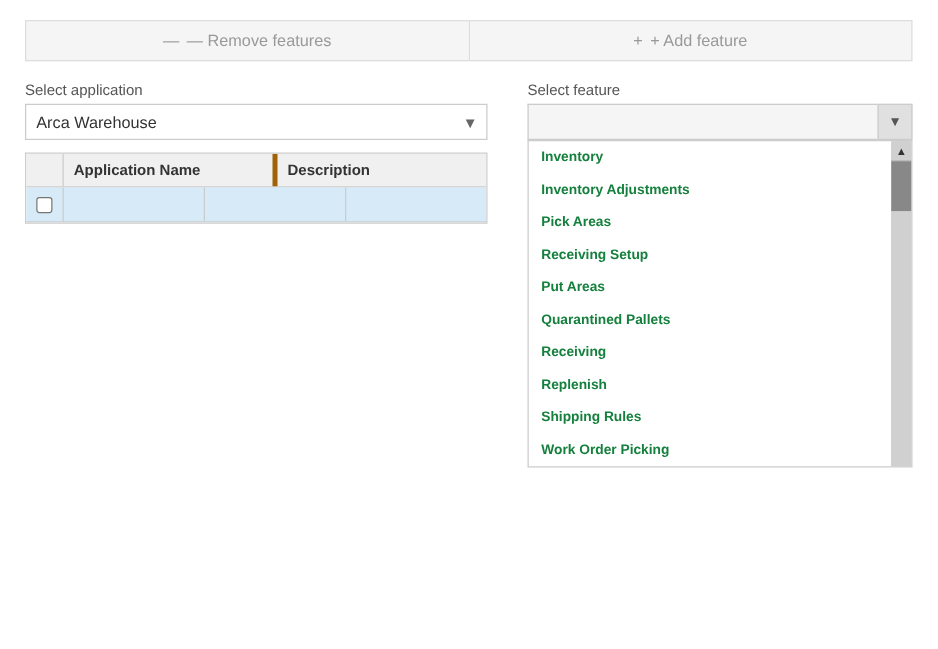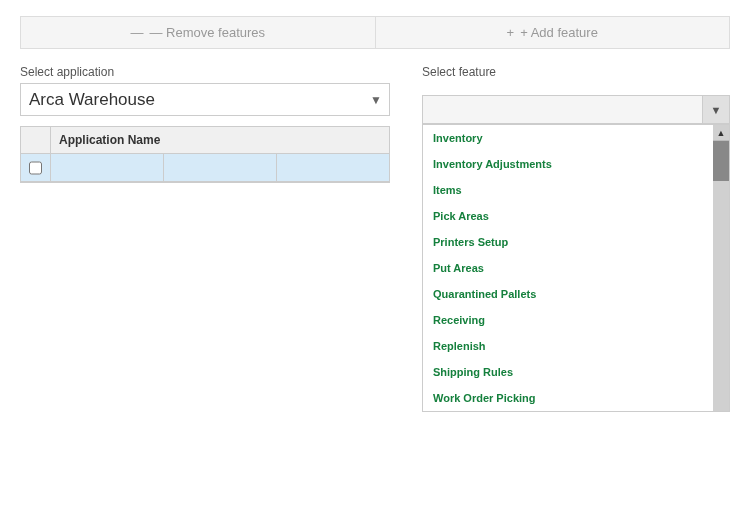--- a/index.html
+++ b/index.html
@@ -65,21 +65,21 @@
     .select-wrapper {
       position: relative;
       width: 100%;
     }
 
     .select-box {
       width: 100%;
       padding: 6px 30px 6px 8px;
       border: 1px solid #ccc;
       background: #fff;
-      font-size: 17px;
+      font-size: 13px;
       appearance: none;
       cursor: pointer;
       color: #333;
     }
 
     .select-arrow {
       position: absolute;
       right: 8px;
       top: 50%;
       transform: translateY(-50%);
@@ -203,21 +203,21 @@
 
     .right-section {
       flex: 1;
       display: flex;
       flex-direction: column;
     }
 
     .right-label {
       font-size: 12px;
       color: #555;
-      margin-bottom: 16px;
+      margin-bottom: 4px;
     }
 
     .dropdown-with-scroll {
       display: flex;
       border: 1px solid #ccc;
     }
 
     .dropdown-list-inner {
       flex: 1;
     }
@@ -280,20 +280,21 @@
           </select>
           <span class="select-arrow">▼</span>
         </div>
       </div>
 
       <div style="margin-top:10px;">
         <div class="table-container">
           <div class="table-header">
             <div class="th-checkbox"></div>
             <div class="th-cell">Application Name</div>
+            <div class="th-cell">Description</div>
           </div>
 
           <div class="table-row">
             <div class="td-checkbox">
               <input type="checkbox" style="">
             </div>
             <div class="td-cell"></div>
             <div class="td-cell"></div>
             <div class="td-cell"></div>
           </div>
@@ -307,23 +308,22 @@
 
       <div class="feature-select-row">
         <input class="feature-select-input" type="text" value="" style="">
         <div class="feature-select-arrow-btn">▼</div>
       </div>
 
       <div class="dropdown-with-scroll">
         <div class="dropdown-list-inner" id="dropdown-items-container">
         <div class="dropdown-item">Inventory</div>
             <div class="dropdown-item">Inventory Adjustments</div>
-            <div class="dropdown-item">Items</div>
             <div class="dropdown-item">Pick Areas</div>
-            <div class="dropdown-item">Printers Setup</div>
+            <div class="dropdown-item">Receiving Setup</div>
             <div class="dropdown-item">Put Areas</div>
             <div class="dropdown-item">Quarantined Pallets</div>
             <div class="dropdown-item">Receiving</div>
             <div class="dropdown-item">Replenish</div>
             <div class="dropdown-item">Shipping Rules</div>
             <div class="dropdown-item">Work Order Picking</div>
           </div>
 
         <div class="scroll-track">
           <div class="scroll-up-arrow">▲</div>

